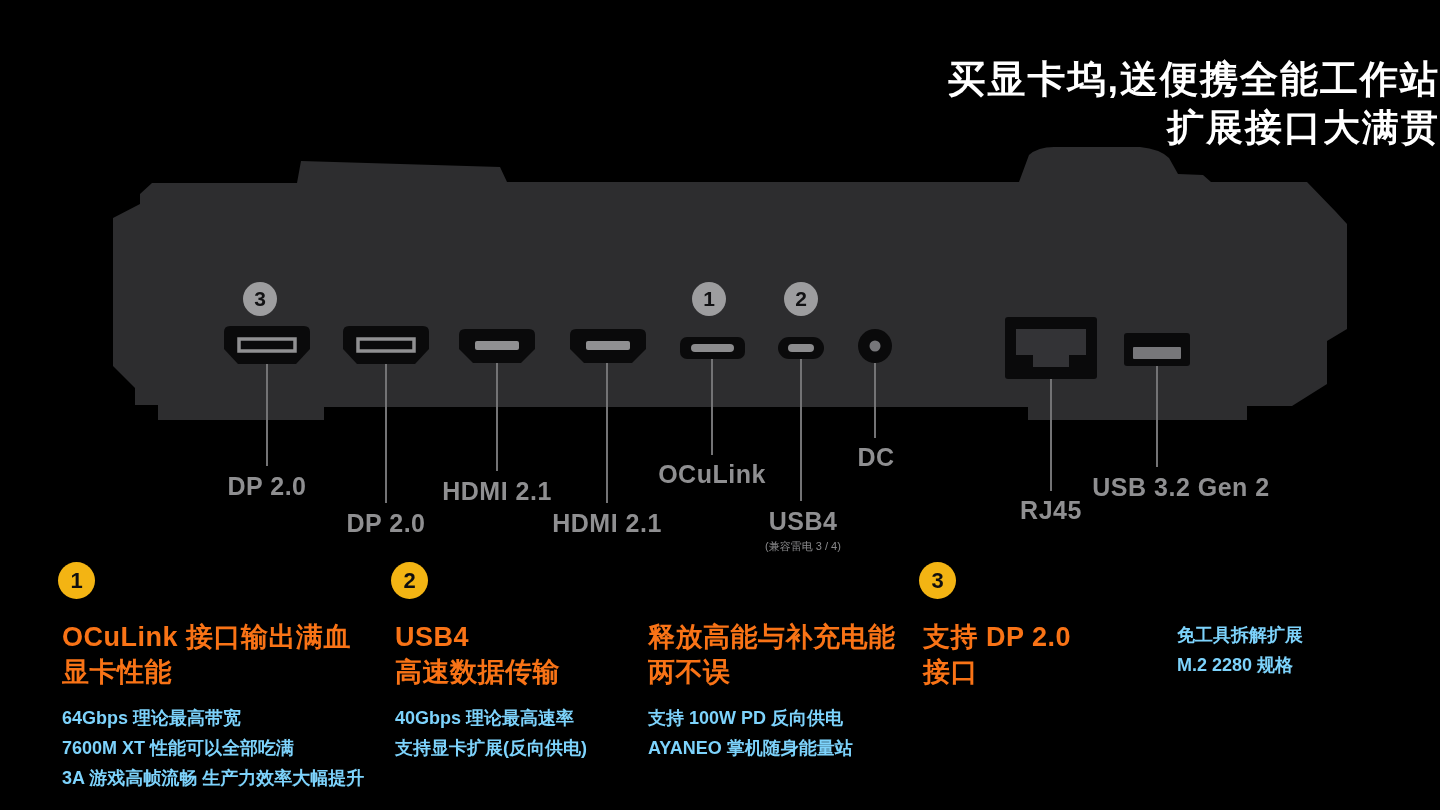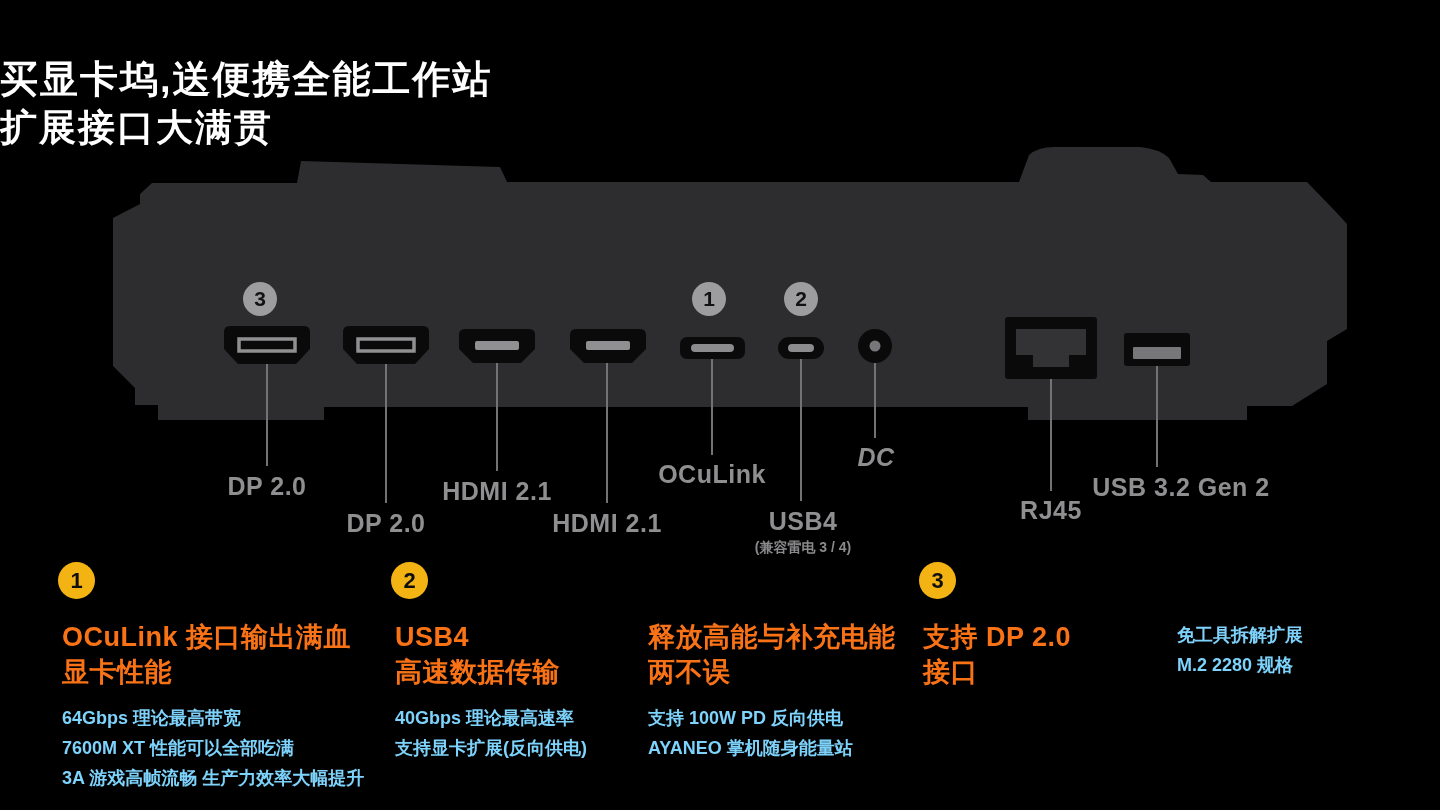--- a/index.html
+++ b/index.html
@@ -1,39 +1,39 @@
 <!DOCTYPE html>
 <html><head>
 <meta charset="utf-8">
 <style>
   html,body{margin:0;padding:0;background:#000;}
   .stage{
     position:relative;width:1440px;height:810px;background:#000;overflow:hidden;
     font-family:"Liberation Sans","DejaVu Sans",sans-serif;
   }
   
-  .title{position:absolute;left:0;top:54px;width:1440px;text-align:left;color:#fff;}
+  .title{position:absolute;left:0;top:54px;width:1440px;text-align:right;color:#fff;}
   .title .line1{font-size:38px;font-weight:bold;letter-spacing:2px;line-height:50px;}
   .title .line2{font-size:37px;font-weight:bold;letter-spacing:2px;line-height:48px;}
   
   .device-svg{position:absolute;left:0;top:0;width:1440px;height:810px;}
   
   .callout{
     position:absolute;width:34px;height:34px;border-radius:50%;
     background:#9d9d9f;color:#121214;font-size:21px;font-weight:bold;
     display:flex;align-items:center;justify-content:center;
   }
   
   .port-label{
     position:absolute;transform:translateX(-50%);
     color:#8f8f91;font-size:25px;font-weight:bold;white-space:pre;letter-spacing:0.5px;
   }
   .port-sublabel{
     position:absolute;transform:translateX(-50%);
-    color:#8a8a8c;font-size:14px;font-weight:bold;white-space:pre;
+    color:#8a8a8c;font-size:11px;font-weight:normal;white-space:pre;
   }
   
   .feature{position:absolute;top:562px;}
   .badge{
     width:37px;height:37px;border-radius:50%;background:#f3b413;
     color:#0f0f10;font-size:22px;font-weight:bold;
     display:flex;align-items:center;justify-content:center;
     margin-bottom:21px;margin-left:-4px;
   }
   .badge-spacer{width:37px;height:37px;margin-bottom:21px;visibility:hidden;}
@@ -136,21 +136,21 @@
   <div class="callout" style="left:692px;top:282px;">1</div>
   <div class="callout" style="left:784px;top:282px;">2</div>
 
   <div class="port-label" style="left:267px;top:472px;">DP 2.0</div>
   <div class="port-label" style="left:386px;top:509px;">DP 2.0</div>
   <div class="port-label" style="left:497px;top:477px;">HDMI 2.1</div>
   <div class="port-label" style="left:607px;top:509px;">HDMI 2.1</div>
   <div class="port-label" style="left:712px;top:460px;">OCuLink</div>
   <div class="port-label" style="left:803px;top:507px;">USB4</div>
   <div class="port-sublabel" style="left:803px;top:539px;">(兼容雷电 3 / 4)</div>
-  <div class="port-label" style="left:876px;top:443px;font-style:italic;">DC</div>
+  <div class="port-label" style="left:876px;top:443px;">DC</div>
   <div class="port-label" style="left:1051px;top:496px;">RJ45</div>
   <div class="port-label" style="left:1181px;top:473px;">USB 3.2 Gen 2</div>
 
   <div class="feature" style="left:62px;width:345px;">
     <div class="badge">1</div>
     <h3>OCuLink 接口输出满血
 显卡性能</h3>
     <p>64Gbps 理论最高带宽
 7600M XT 性能可以全部吃满
 3A 游戏高帧流畅 生产力效率大幅提升</p>

